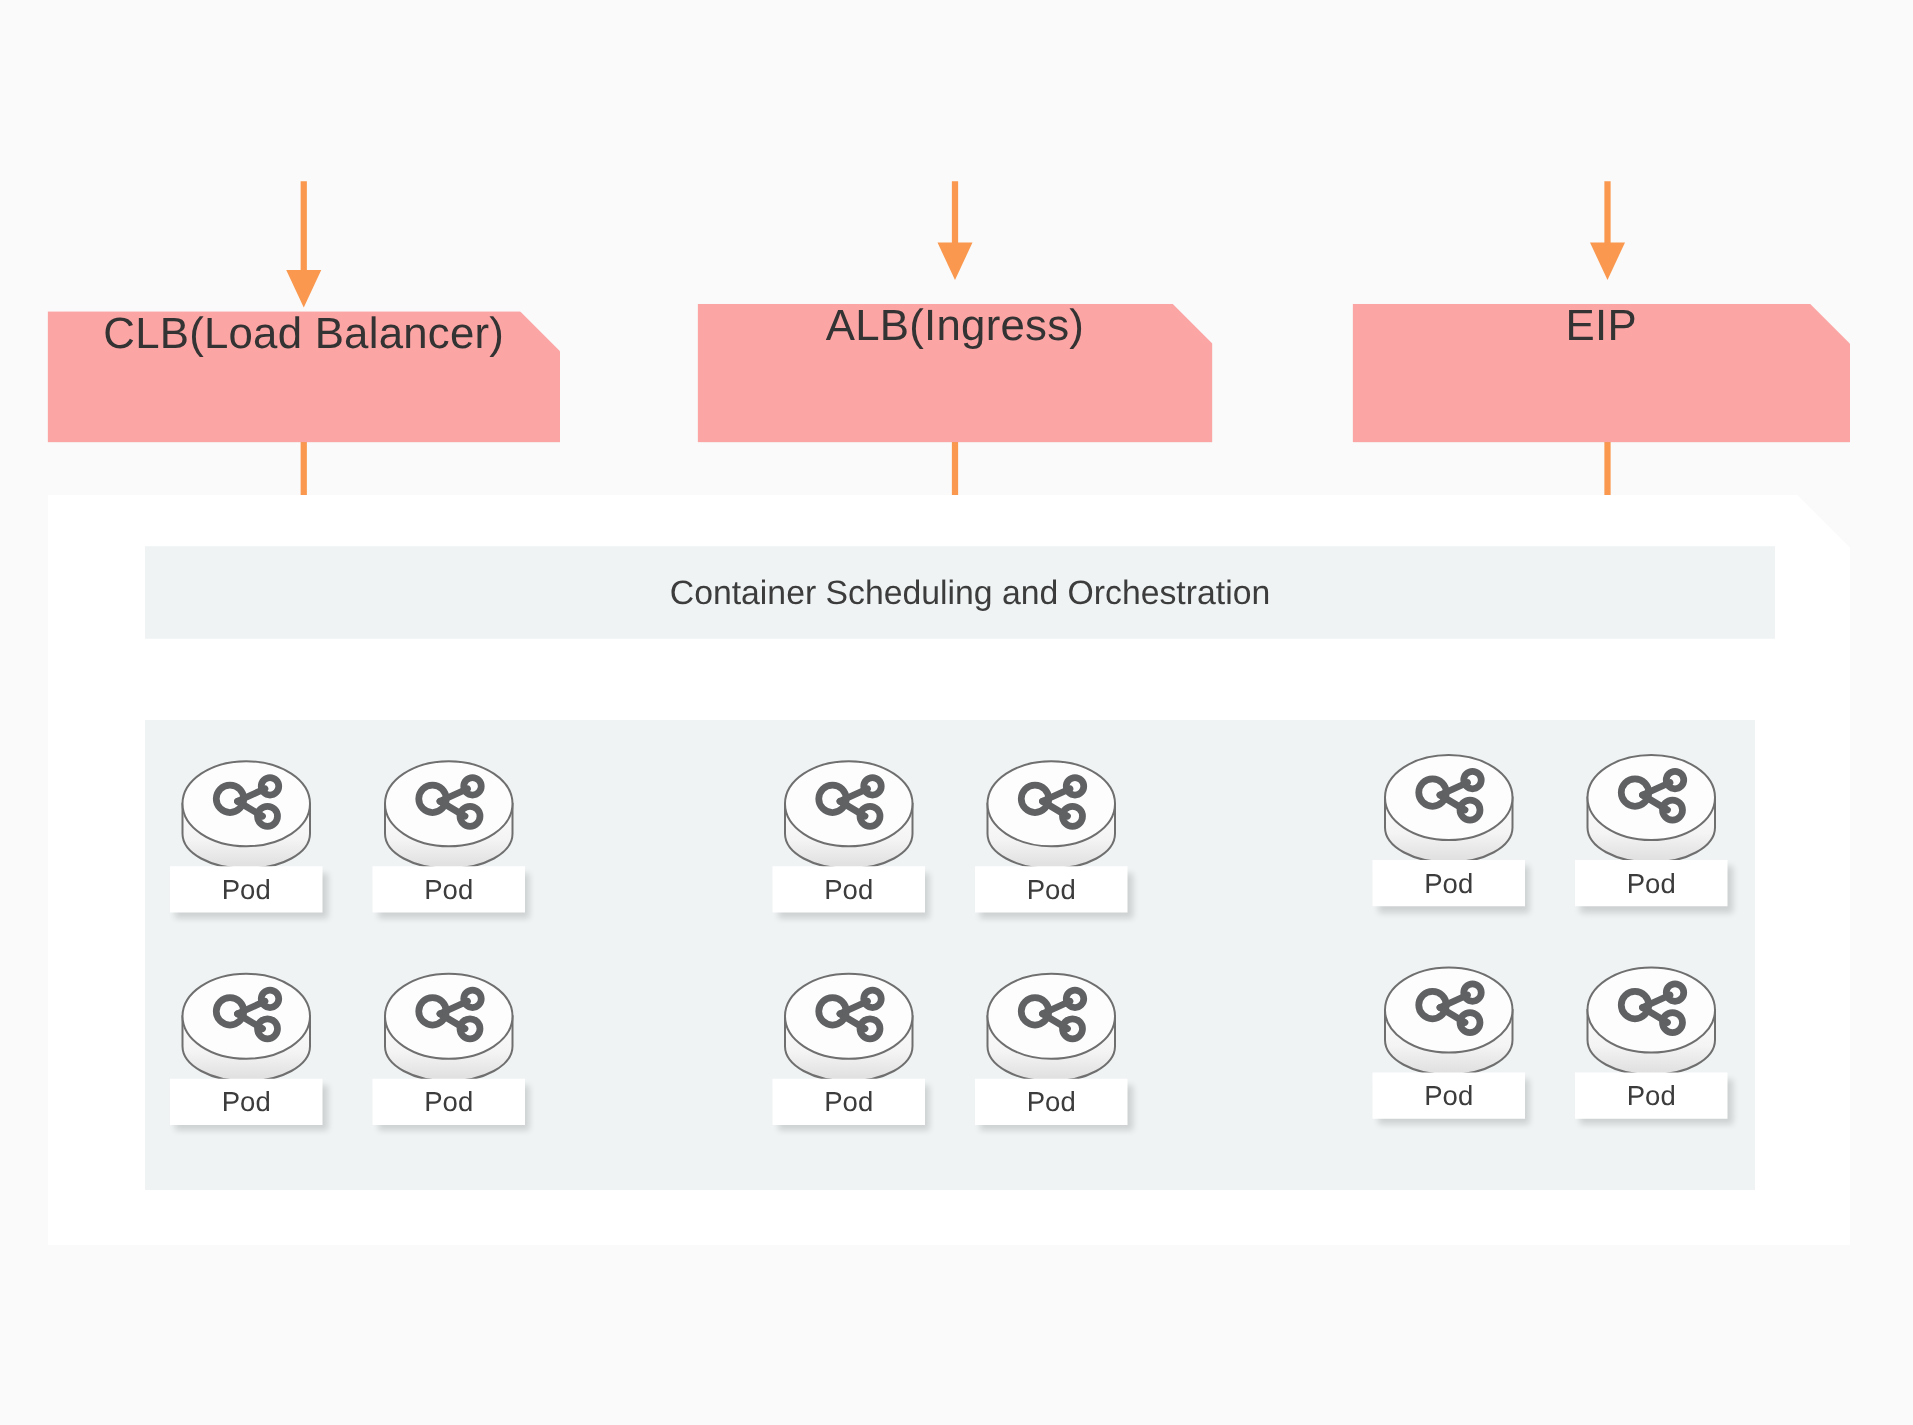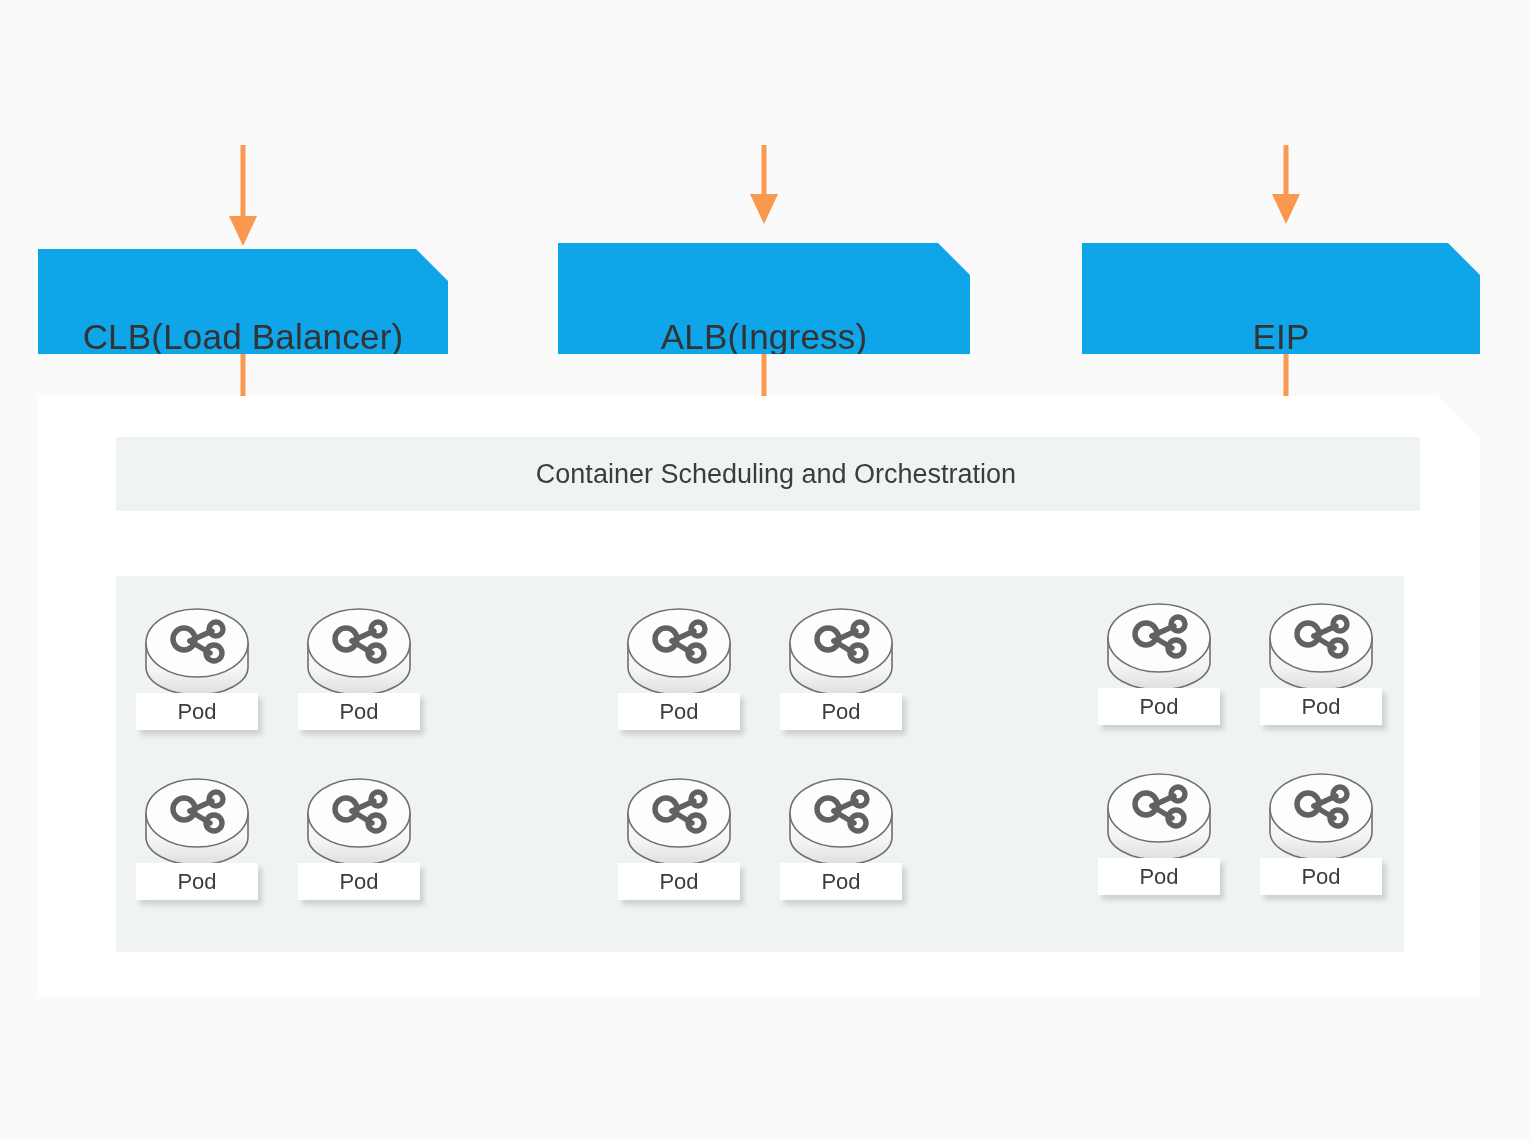--- a/index.html
+++ b/index.html
@@ -20,23 +20,23 @@
     width: 1530px;
     height: 1140px;
   }
 
   
   .abs { position: absolute; }
 
   
   .entry-box {
     position: absolute;
-    background: #0ea5e9;
+    background: #fca5a5;
     display: flex;
-    align-items: flex-end;
+    align-items: flex-start;
     justify-content: center;
     clip-path: polygon(0 0, calc(100% - 32px) 0, 100% 32px, 100% 100%, 0 100%);
     filter: drop-shadow(3px 4px 5px rgba(0,0,0,0.13));
     box-sizing: border-box;
   }
   .entry-box .entry-label {
     font-size: 35px;
     color: #333333;
     letter-spacing: 0.2px;
     white-space: nowrap;

